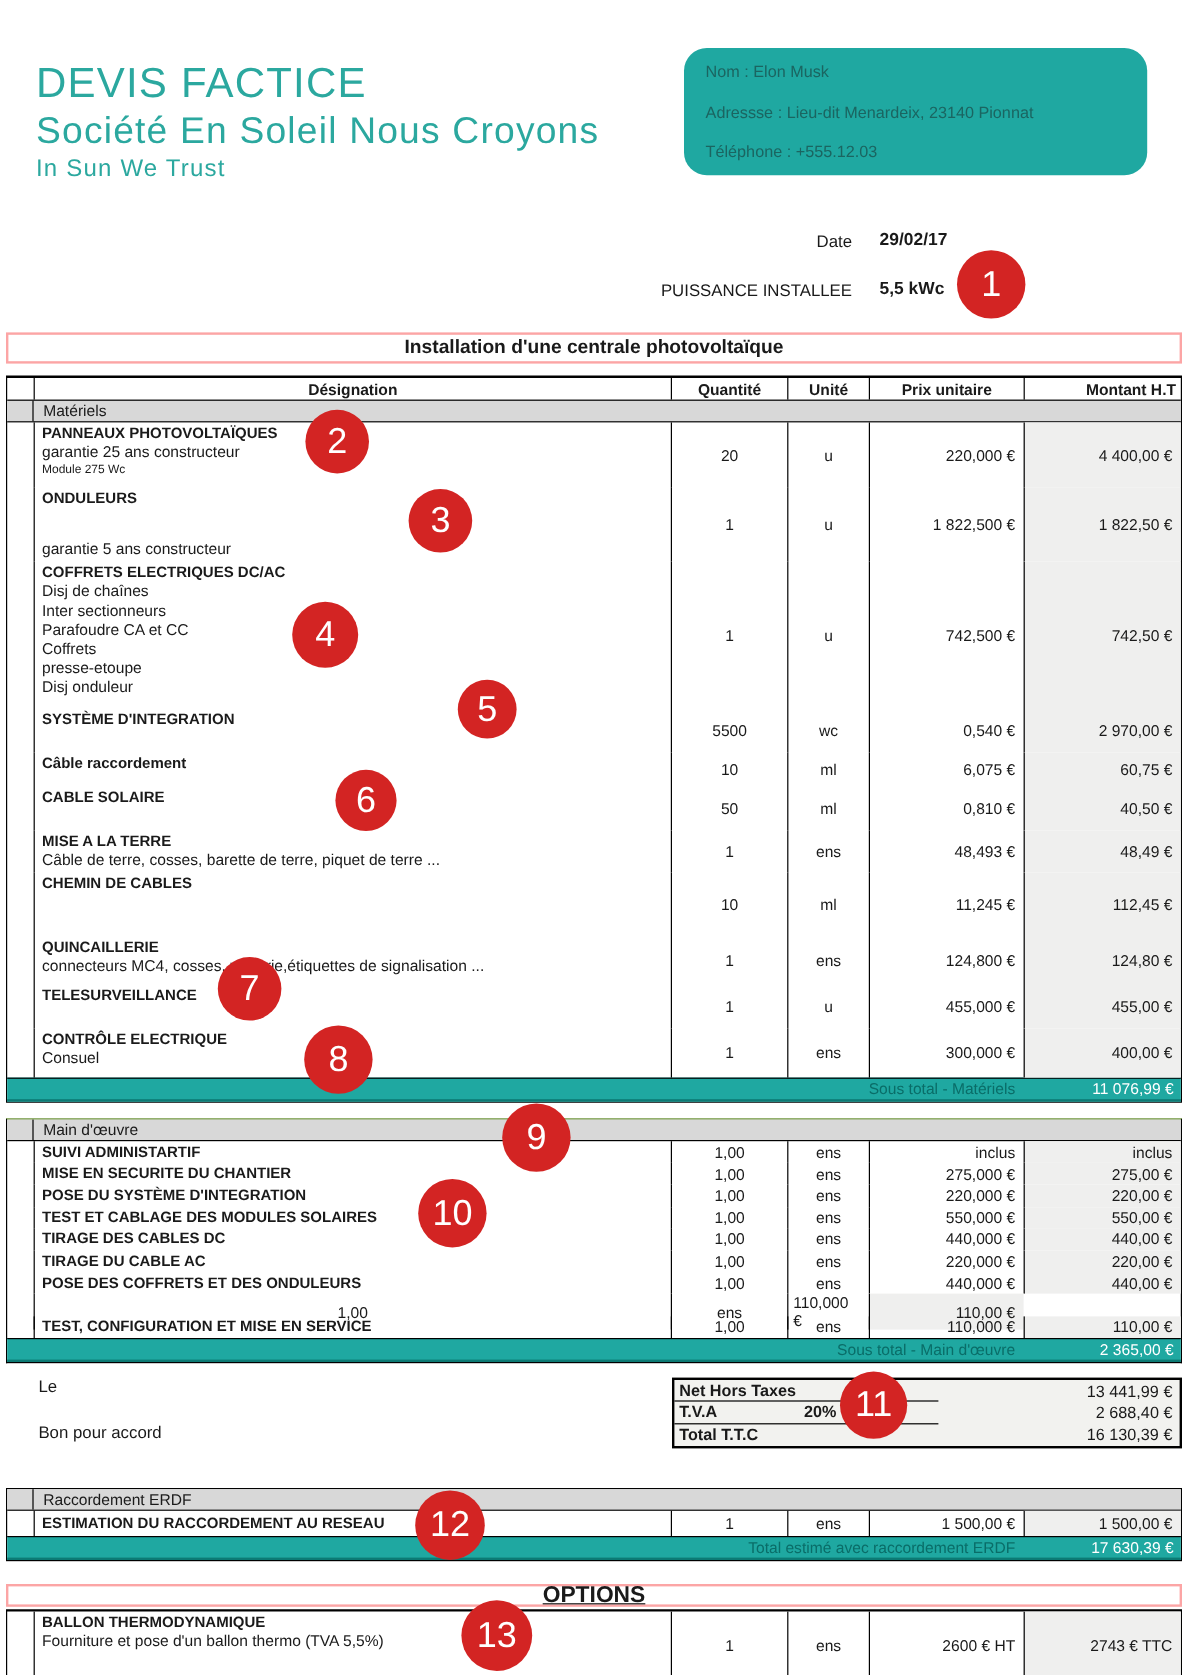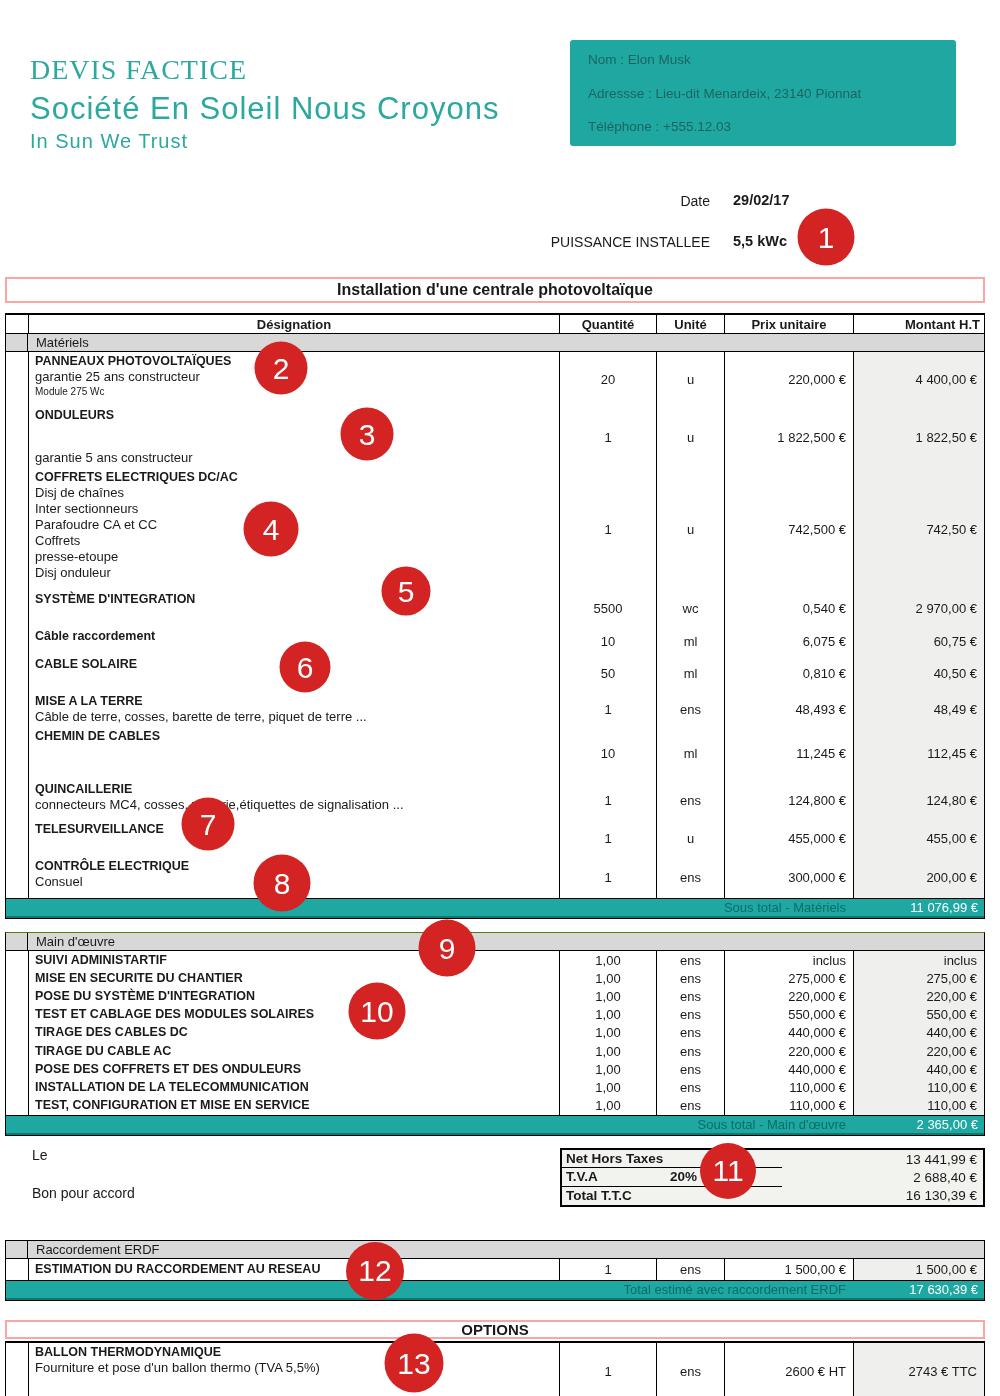--- a/index.html
+++ b/index.html
@@ -12,27 +12,27 @@
     --bar-gray:#d8d8d8;
     --amt-gray:#efefee;
   }
   html,body{margin:0;padding:0;background:#fff;}
   .page{
     position:relative;width:1000px;height:1396px;background:#fff;overflow:hidden;
     font-family:"Liberation Sans","DejaVu Sans",sans-serif;color:var(--ink);
   }
   
   .brand{position:absolute;left:30px;top:50px;color:var(--teal-text);letter-spacing:1px;}
-  .brand-title{font-size:28px;line-height:40px;font-family:Liberation Serif, serif;}
+  .brand-title{font-size:35px;line-height:40px;}
   .brand-sub{font-size:31px;line-height:38px;}
   .brand-tag{font-size:20px;line-height:26px;}
   
   .customer-box{
     position:absolute;left:570px;top:40px;width:386px;height:106px;box-sizing:border-box;
-    background:var(--teal);border-radius:3px;padding:12px 18px;color:var(--teal-ink);
+    background:var(--teal);border-radius:19px;padding:12px 18px;color:var(--teal-ink);
     font-size:13.5px;display:flex;flex-direction:column;justify-content:space-between;
   }
   
   .meta-label{position:absolute;font-size:14px;text-align:right;}
   .meta-value{position:absolute;font-size:14.5px;font-weight:bold;}
   .date-label{left:560px;top:193px;width:150px;}
   .date-value{left:733px;top:192px;}
   .power-label{left:480px;top:234px;width:230px;}
   .power-value{left:733px;top:233px;}
   
@@ -260,21 +260,21 @@
         </div>
         <div class="grid-row trow ">
           <div class="cell narrow"></div>
           <div class="cell desig">
             <div class="item-title">CONTRÔLE ELECTRIQUE</div>
             <div class="item-detail">Consuel</div>
           </div>
           <div class="cell qty">1</div>
           <div class="cell unit">ens</div>
           <div class="cell price">300,000 €</div>
-          <div class="cell amount">200,00 €</div>
+          <div class="cell amount">400,00 €</div>
         </div>
       </div>
     <div class="teal-bar">
       <div class="teal-label">Sous total - Matériels</div>
       <div class="teal-amount">11 076,99 €</div>
     </div>
   </div>
 
   <div class="tbl tblock labor-block" style="border-top-width:1px;">
     <div class="sec-bar">
@@ -347,23 +347,20 @@
           <div class="cell desig">
             <div class="item-title">POSE DES COFFRETS ET DES ONDULEURS</div>
           </div>
           <div class="cell qty">1,00</div>
           <div class="cell unit">ens</div>
           <div class="cell price">440,000 €</div>
           <div class="cell amount">440,00 €</div>
         </div>
         <div class="grid-row trow lrow">
           <div class="cell narrow"></div>
-          <div class="cell desig">
-            <div class="item-title">INSTALLATION DE LA TELECOMMUNICATION</div>
-          </div>
           <div class="cell qty">1,00</div>
           <div class="cell unit">ens</div>
           <div class="cell price">110,000 €</div>
           <div class="cell amount">110,00 €</div>
         </div>
         <div class="grid-row trow lrow">
           <div class="cell narrow"></div>
           <div class="cell desig">
             <div class="item-title">TEST, CONFIGURATION ET MISE EN SERVICE</div>
           </div>
@@ -416,21 +413,21 @@
           <div class="cell price">1 500,00 €</div>
           <div class="cell amount">1 500,00 €</div>
         </div>
       </div>
     <div class="teal-bar">
       <div class="teal-label">Total estimé avec raccordement ERDF</div>
       <div class="teal-amount">17 630,39 €</div>
     </div>
   </div>
 
-  <div class="tbl ttl-box options-title" style="font-size:15px;height:19px;">OPTIONS</div>
+  <div class="tbl ttl-box options-title" style="font-size:19px;height:19px;text-decoration:underline;">OPTIONS</div>
   <div class="tbl tblock options-block">
     <div id="options-rows">
         <div class="grid-row trow options-row">
           <div class="cell narrow"></div>
           <div class="cell desig">
             <div class="item-title">BALLON THERMODYNAMIQUE</div>
             <div class="item-detail">Fourniture et pose d'un ballon thermo (TVA 5,5%)</div>
           </div>
           <div class="cell qty">1</div>
           <div class="cell unit">ens</div>

